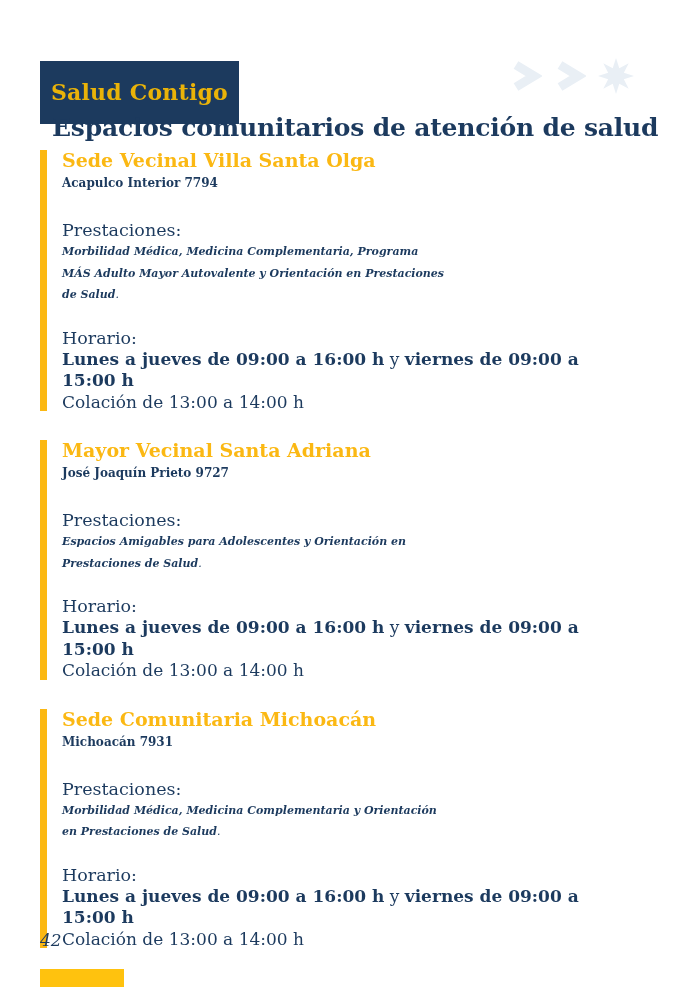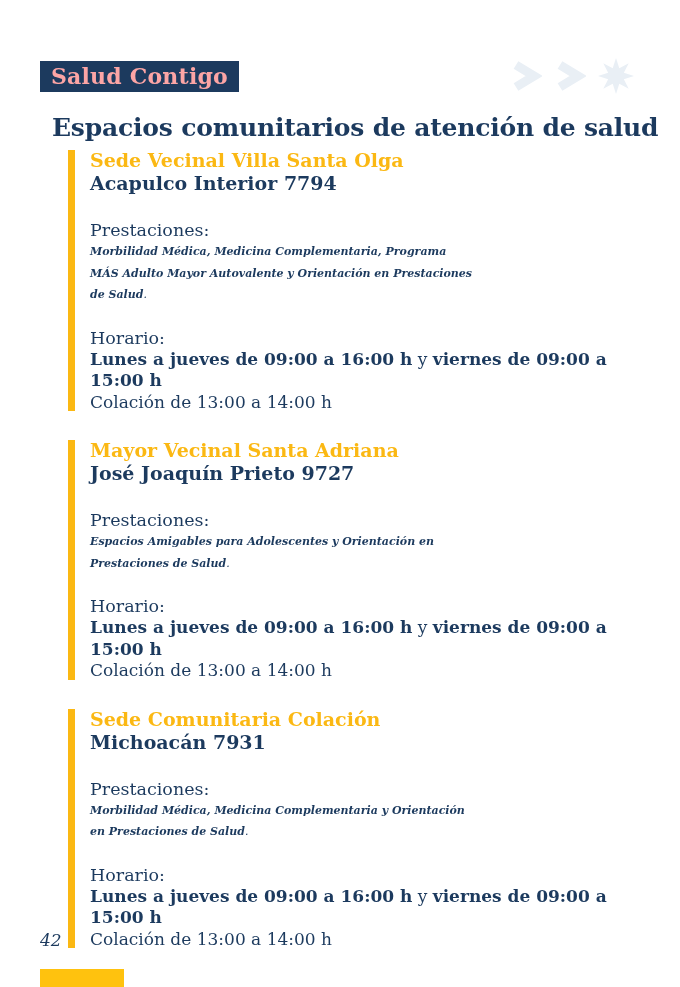--- a/index.html
+++ b/index.html
@@ -12,54 +12,53 @@
   body{
     width:680px;height:987px;
     background:#ffffff;
     font-family:"DejaVu Serif", serif;
     color:var(--navy);
     position:relative;
     overflow:hidden;
   }
   .badge{
     position:absolute;left:40px;top:61px;
-    background:var(--navy);color:#fca5a5;
+    background:var(--navy);color:#eab308;
     font-weight:bold;font-size:22px;line-height:31px;
-    padding:0 11px;letter-spacing:.2px;
+    padding:16px 11px;letter-spacing:.2px;
     display:inline-block;
   }
   .page-title{
     position:absolute;left:52px;top:96px;
     font-size:25px;font-weight:bold;letter-spacing:-.2px;
     white-space:nowrap;
   }
   .deco-icons{
     position:absolute;top:58px;right:46px;
     display:flex;align-items:center;gap:12px;
   }
   .deco-icons svg{display:block;}
   .sections{
     position:absolute;left:40px;top:148px;width:585px;
     display:flex;flex-direction:column;gap:25px;
   }
   .section{
     position:relative;
     padding-left:22px;
-    margin-left:28px;
   }
   .accent-bar{
     position:absolute;left:0;top:2px;bottom:2px;width:7px;
     background:var(--yellow);
   }
   .venue-name{
     margin:0;font-size:19px;line-height:24px;
     font-weight:bold;color:var(--yellow);
   }
   .venue-address{
-    margin:0;font-size:19px;line-height:22px;font-weight:bold;
+    margin:0;font-size:12px;line-height:22px;font-weight:bold;
   }
   .field-label{
     margin:25px 0 0 0;font-size:17.5px;line-height:22px;font-weight:normal;
   }
   .services{
     margin:0;font-size:11px;line-height:21.5px;font-weight:bold;
     white-space:pre-line;
     font-style:italic;
   }
   .hours-label{margin-top:21px;}
@@ -122,21 +121,21 @@
     <p class="field-label">Prestaciones:</p>
     <p class="services"><span>Espacios Amigables para Adolescentes y Orientación en
 Prestaciones de Salud</span><span style="font-weight:normal">.</span></p>
     <p class="field-label hours-label">Horario:</p>
     <p class="hours"><span>Lunes a jueves de 09:00 a 16:00 h</span><span class="connector"> y </span><span>viernes de 09:00 a 15:00 h</span></p>
     <p class="lunch">Colación de 13:00 a 14:00 h</p>
   </div>
 
   <div class="section">
     <div class="accent-bar"></div>
-    <h2 class="venue-name">Sede Comunitaria Colación</h2>
+    <h2 class="venue-name">Sede Comunitaria Michoacán</h2>
     <p class="venue-address">Michoacán 7931</p>
     <p class="field-label">Prestaciones:</p>
     <p class="services"><span>Morbilidad Médica, Medicina Complementaria y Orientación
 en Prestaciones de Salud</span><span style="font-weight:normal">.</span></p>
     <p class="field-label hours-label">Horario:</p>
     <p class="hours"><span>Lunes a jueves de 09:00 a 16:00 h</span><span class="connector"> y </span><span>viernes de 09:00 a 15:00 h</span></p>
     <p class="lunch">Colación de 13:00 a 14:00 h</p>
   </div>
 
 </div>

